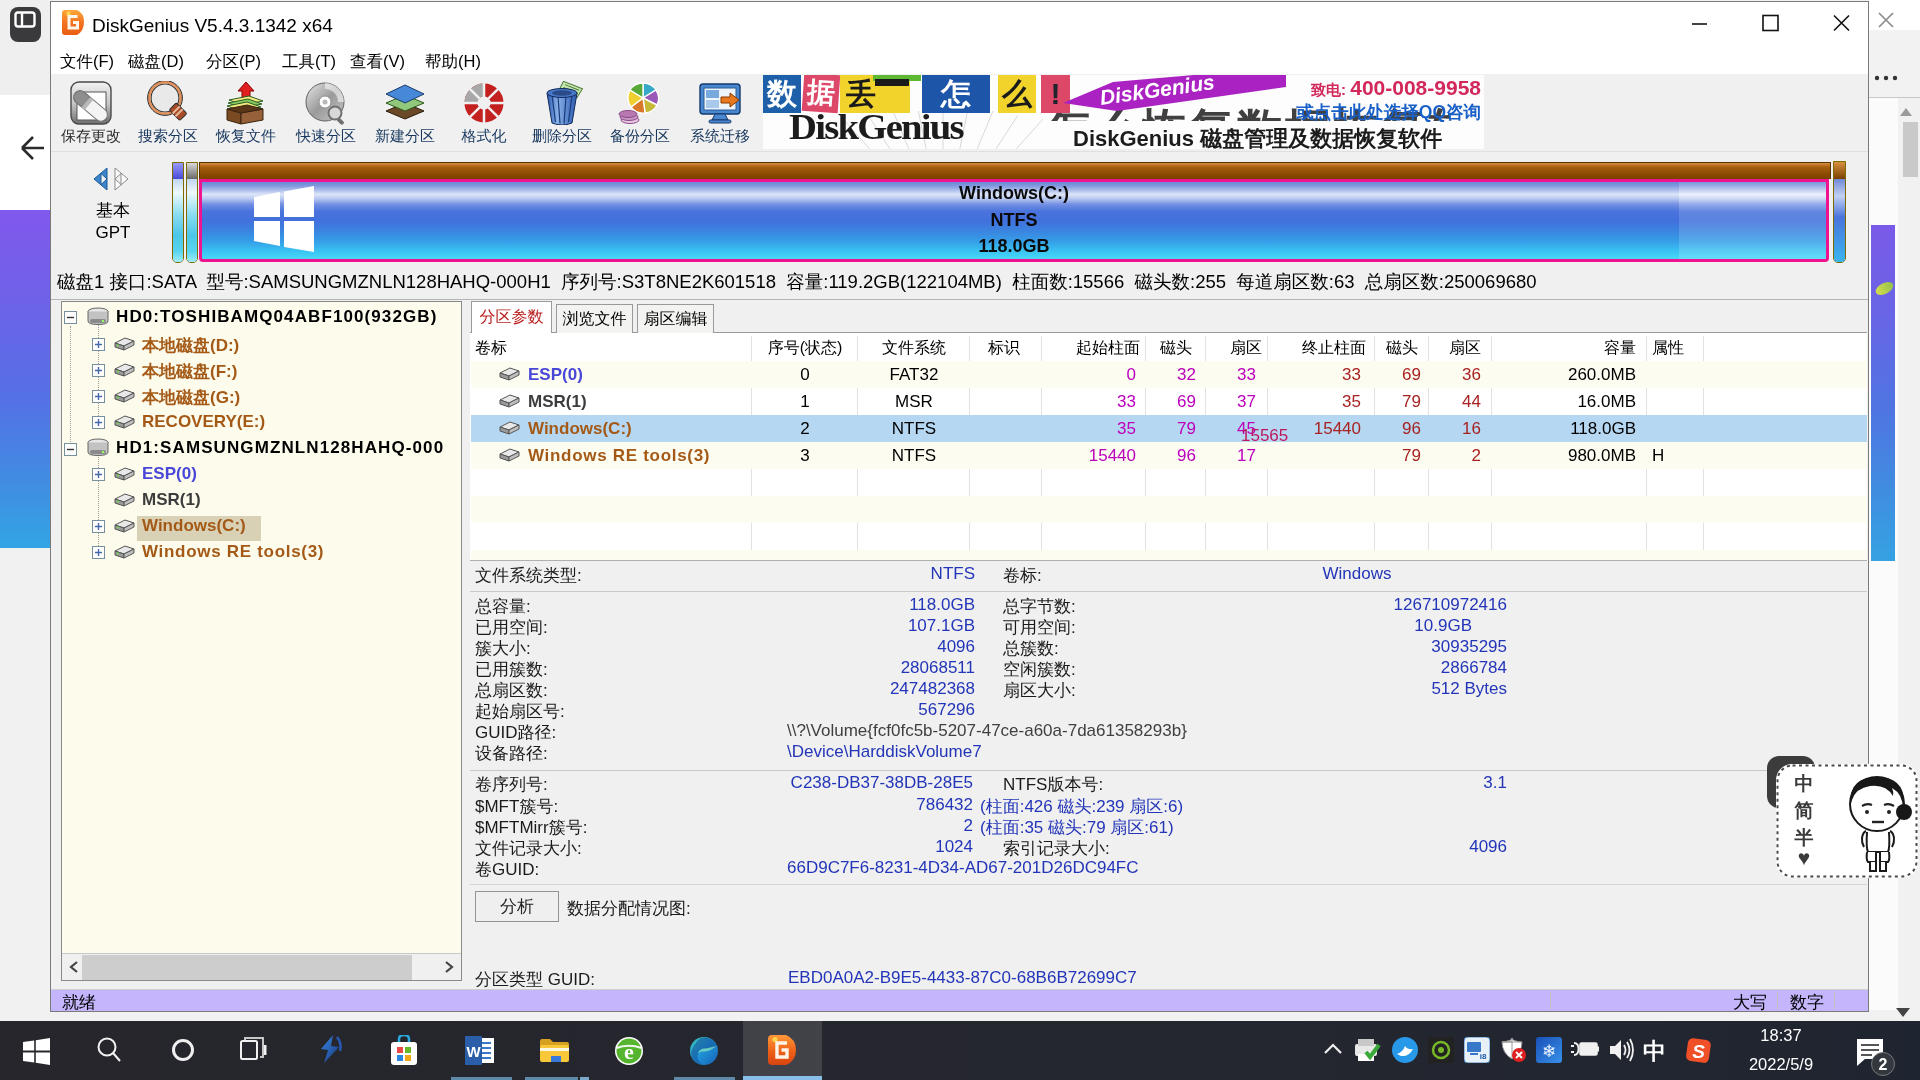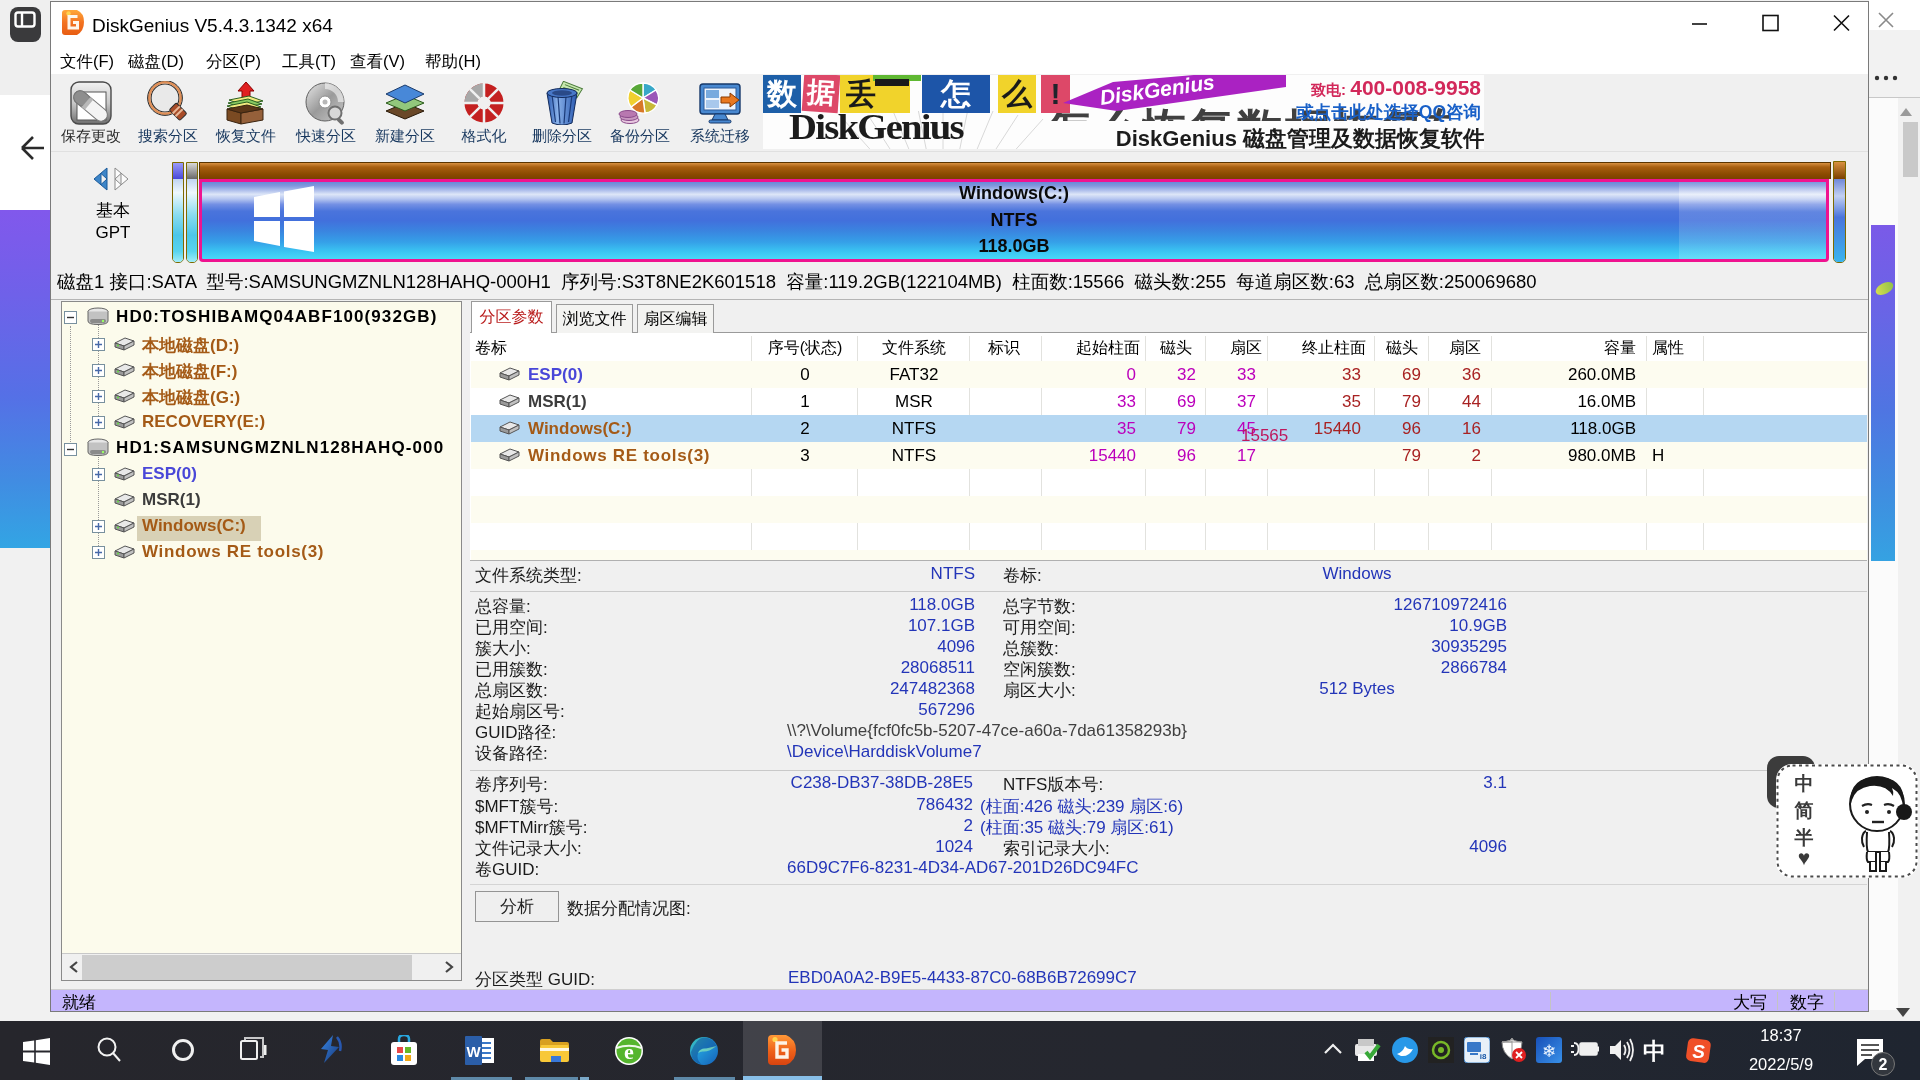--- a/index.html
+++ b/index.html
@@ -236,21 +236,21 @@
 <div class="abs" style="left:278px;top:0;width:29px;height:38px;background:#dd4868;color:#20242c;font-size:30px;font-weight:bold;text-align:center;line-height:38px">!</div>
 
 <svg class="abs" style="left:298px;top:0" width="225" height="42" viewBox="0 0 225 42">
 <polygon points="2,28 52,7 225,-8 225,12 56,36" fill="#aa22c2"></polygon>
 <text x="40" y="30" transform="rotate(-8 40 30)" font-size="21" font-weight="bold" fill="#fff" font-style="italic">DiskGenius</text>
 </svg>
 
 <div class="abs" style="left:430px;top:1px;width:288px;text-align:right;font-size:21px;font-weight:bold;color:#d2285a"><span style="font-size:15px">致电:  </span>400-008-9958</div>
 <div class="abs" style="left:430px;top:25px;width:288px;text-align:right;font-size:17.5px;font-weight:bold;color:#1860c8">或点击此处选择QQ咨询</div>
 
-<div class="abs" style="left:310px;top:49px;width:412px;text-align:right;font-size:22px;font-weight:bold;color:#1c1c1c">DiskGenius 磁盘管理及数据恢复软件</div>
+<div class="abs" style="left:310px;top:49px;width:412px;text-align:left;font-size:22px;font-weight:bold;color:#1c1c1c">DiskGenius 磁盘管理及数据恢复软件</div>
 </div>
 
 <div id="diskbar">
 <svg class="abs" style="left:92px;top:167px" width="40" height="24" viewBox="0 0 40 24">
 <path d="M15 1 V23 L2 12 z M15 12 L9 6.5 V17.5 z" fill="#3d85c8" stroke="#1a5a9a" fill-rule="evenodd"></path>
 <path d="M23 1 V23 L36 12 z M23 12 L29 6.5 V17.5 z" fill="#fcfcfc" stroke="#8a8a8a" fill-rule="evenodd"></path>
 </svg>
 <div class="abs" style="left:83px;top:199px;width:60px;text-align:center;font-size:17px;color:#000">基本</div>
 <div class="abs" style="left:83px;top:223px;width:60px;text-align:center;font-size:17px;color:#000">GPT</div>
 
@@ -530,33 +530,33 @@
 <div class="abs" style="left:1003px;top:564px;color:#1a1a1a">卷标:</div>
 <div class="abs" style="left:1207px;top:564px;width:300px;text-align:center;color:#2335b8">Windows</div>
 <div class="abs" style="left:470px;top:591px;width:1397px;height:1px;background:#c9c9c9"></div>
 <div class="abs" style="left:475px;top:595px;color:#1a1a1a">总容量:</div>
 <div class="abs" style="left:675px;top:595px;width:300px;text-align:right;color:#2335b8">118.0GB</div>
 <div class="abs" style="left:1003px;top:595px;color:#1a1a1a">总字节数:</div>
 <div class="abs" style="left:1207px;top:595px;width:300px;text-align:right;color:#2335b8">126710972416</div>
 <div class="abs" style="left:475px;top:616px;color:#1a1a1a">已用空间:</div>
 <div class="abs" style="left:675px;top:616px;width:300px;text-align:right;color:#2335b8">107.1GB</div>
 <div class="abs" style="left:1003px;top:616px;color:#1a1a1a">可用空间:</div>
-<div class="abs" style="left:1207px;top:616px;width:300px;text-align:right;color:#2335b8">10.9GB</div>
+<div class="abs" style="left:1172px;top:616px;width:300px;text-align:right;color:#2335b8">10.9GB</div>
 <div class="abs" style="left:475px;top:637px;color:#1a1a1a">簇大小:</div>
 <div class="abs" style="left:675px;top:637px;width:300px;text-align:right;color:#2335b8">4096</div>
 <div class="abs" style="left:1003px;top:637px;color:#1a1a1a">总簇数:</div>
 <div class="abs" style="left:1207px;top:637px;width:300px;text-align:right;color:#2335b8">30935295</div>
 <div class="abs" style="left:475px;top:658px;color:#1a1a1a">已用簇数:</div>
 <div class="abs" style="left:675px;top:658px;width:300px;text-align:right;color:#2335b8">28068511</div>
 <div class="abs" style="left:1003px;top:658px;color:#1a1a1a">空闲簇数:</div>
 <div class="abs" style="left:1207px;top:658px;width:300px;text-align:right;color:#2335b8">2866784</div>
 <div class="abs" style="left:475px;top:679px;color:#1a1a1a">总扇区数:</div>
 <div class="abs" style="left:675px;top:679px;width:300px;text-align:right;color:#2335b8">247482368</div>
 <div class="abs" style="left:1003px;top:679px;color:#1a1a1a">扇区大小:</div>
-<div class="abs" style="left:1207px;top:679px;width:300px;text-align:center;color:#2335b8">512 Bytes</div>
+<div class="abs" style="left:1207px;top:679px;width:300px;text-align:right;color:#2335b8">512 Bytes</div>
 <div class="abs" style="left:475px;top:700px;color:#1a1a1a">起始扇区号:</div>
 <div class="abs" style="left:675px;top:700px;width:300px;text-align:right;color:#2335b8">567296</div>
 <div class="abs" style="left:475px;top:721px;color:#1a1a1a">GUID路径:</div>
 <div class="abs" style="left:787px;top:721px;color:#404040">\\?\Volume{fcf0fc5b-5207-47ce-a60a-7da61358293b}</div>
 <div class="abs" style="left:475px;top:742px;color:#1a1a1a">设备路径:</div>
 <div class="abs" style="left:787px;top:742px;color:#2335b8">\Device\HarddiskVolume7</div>
 <div class="abs" style="left:470px;top:770px;width:1397px;height:1px;background:#c9c9c9"></div>
 <div class="abs" style="left:475px;top:773px;color:#1a1a1a">卷序列号:</div>
 <div class="abs" style="left:673px;top:773px;width:300px;text-align:right;color:#2335b8">C238-DB37-38DB-28E5</div>
 <div class="abs" style="left:1003px;top:773px;color:#1a1a1a">NTFS版本号:</div>

